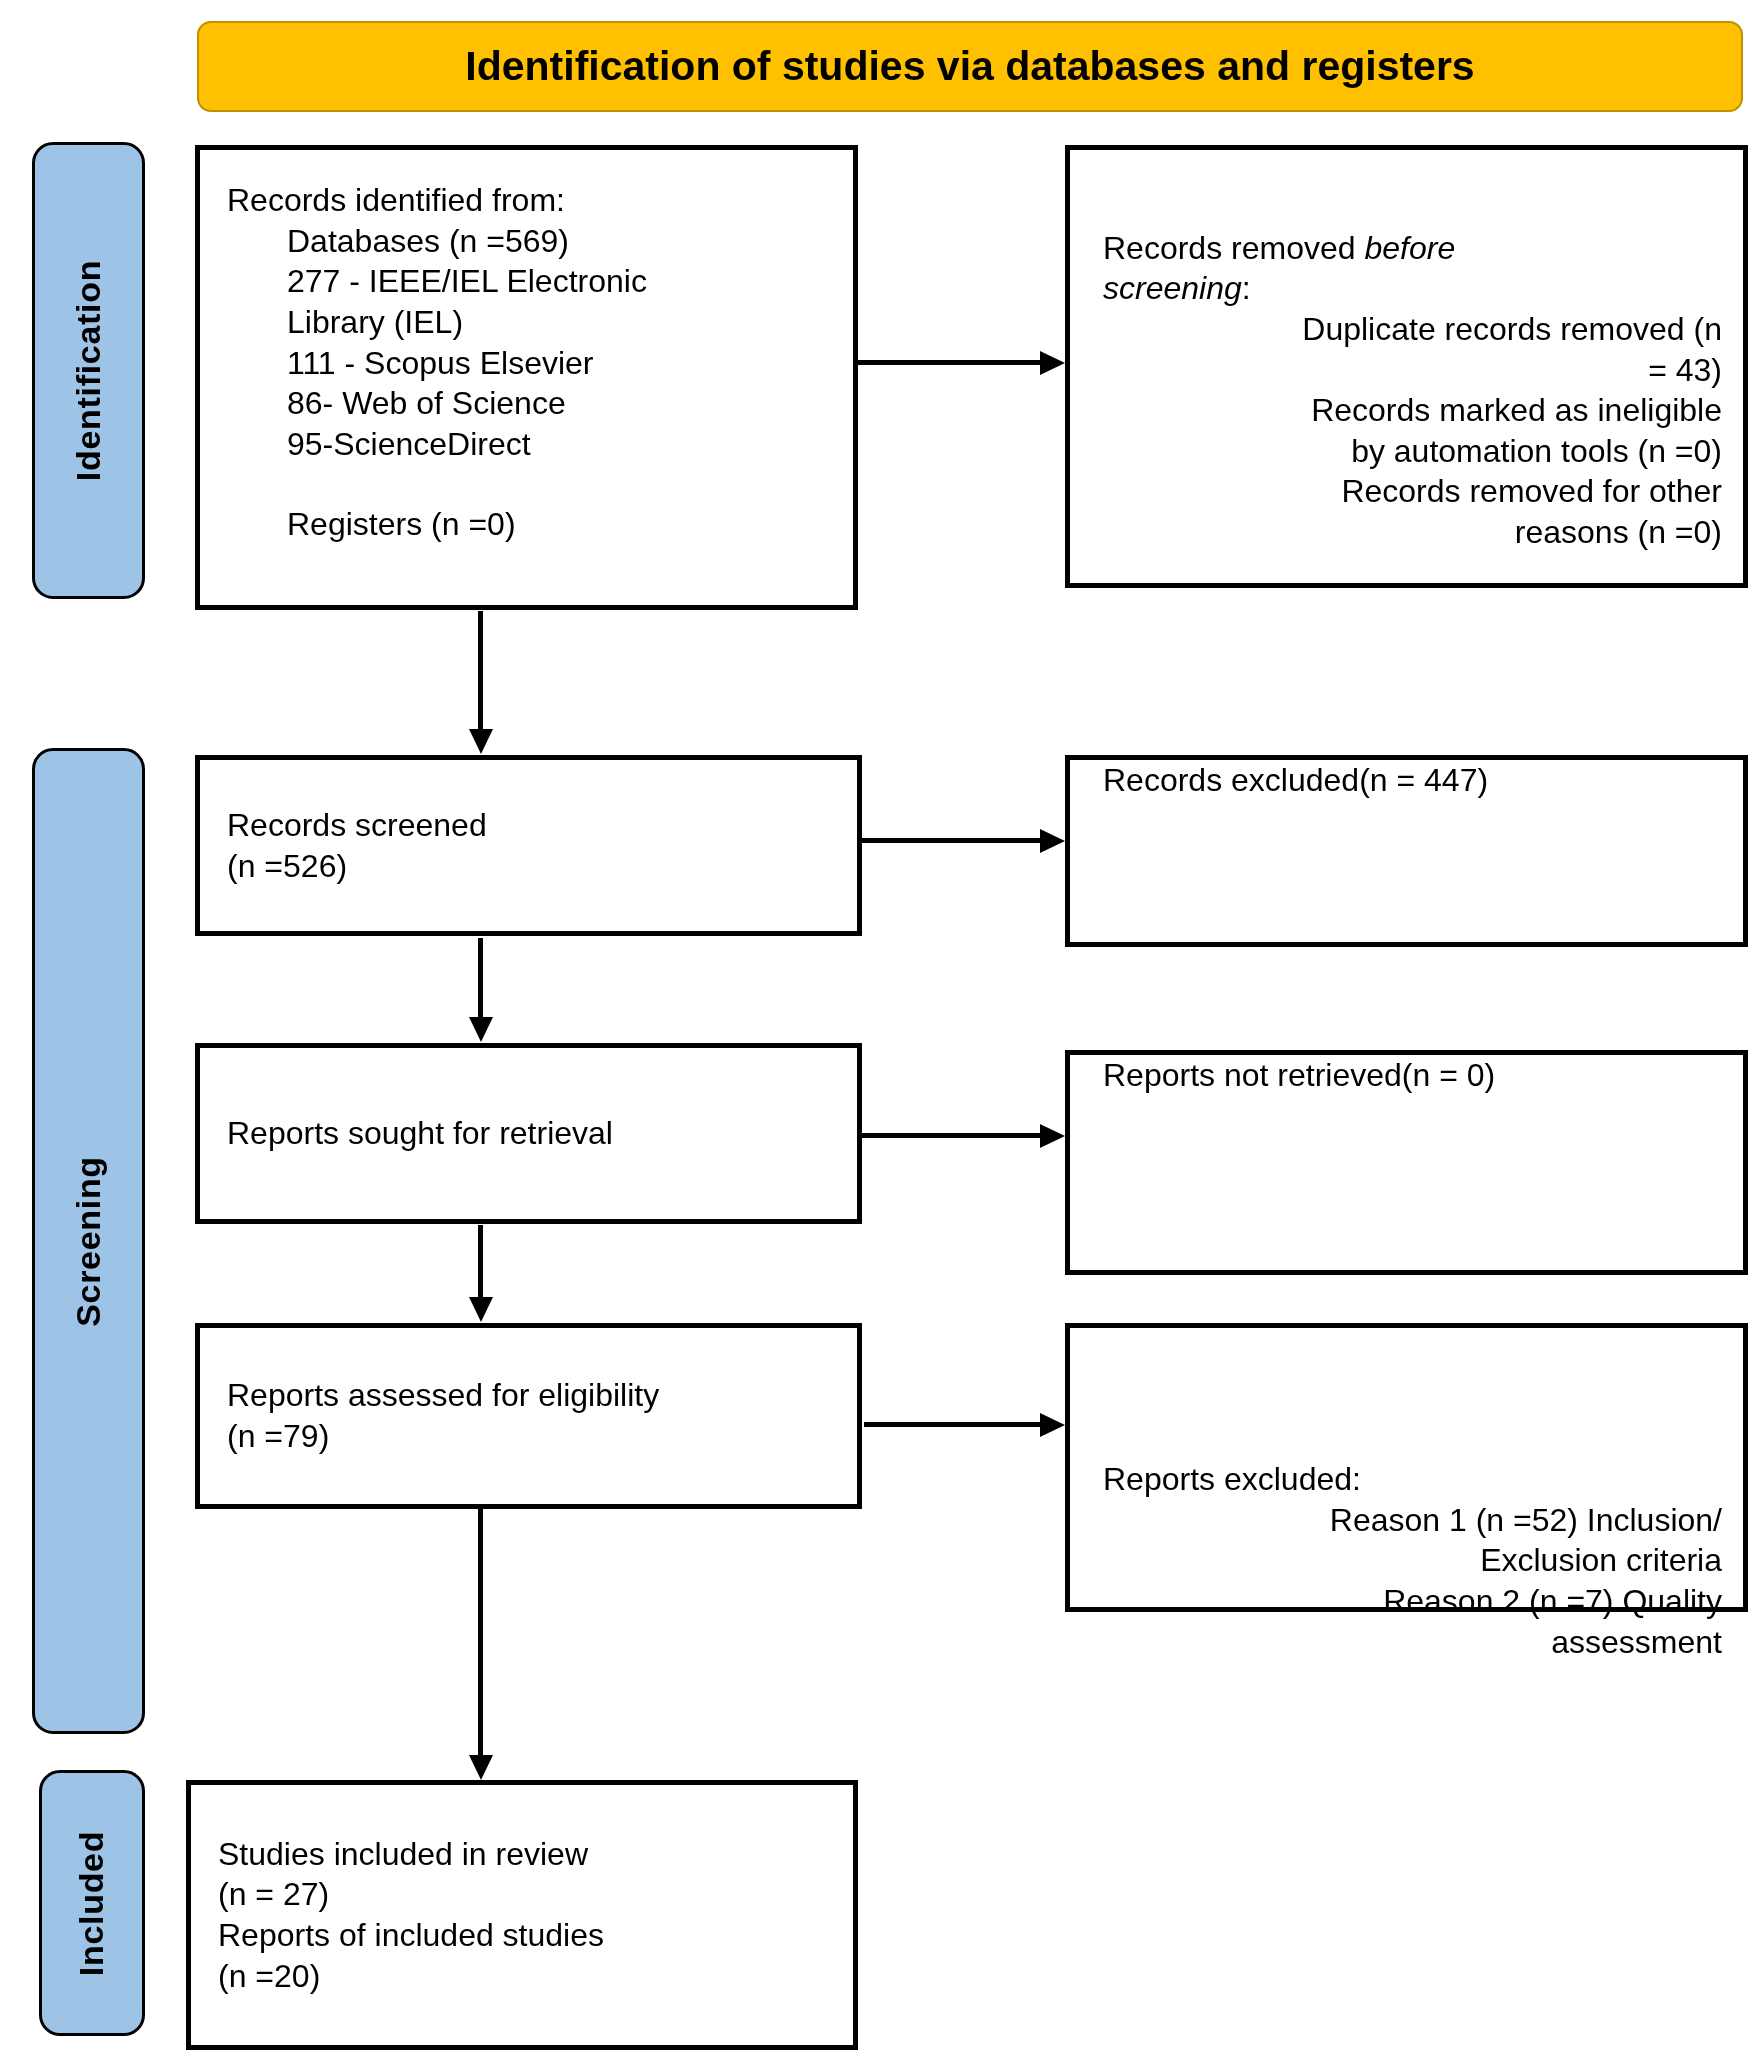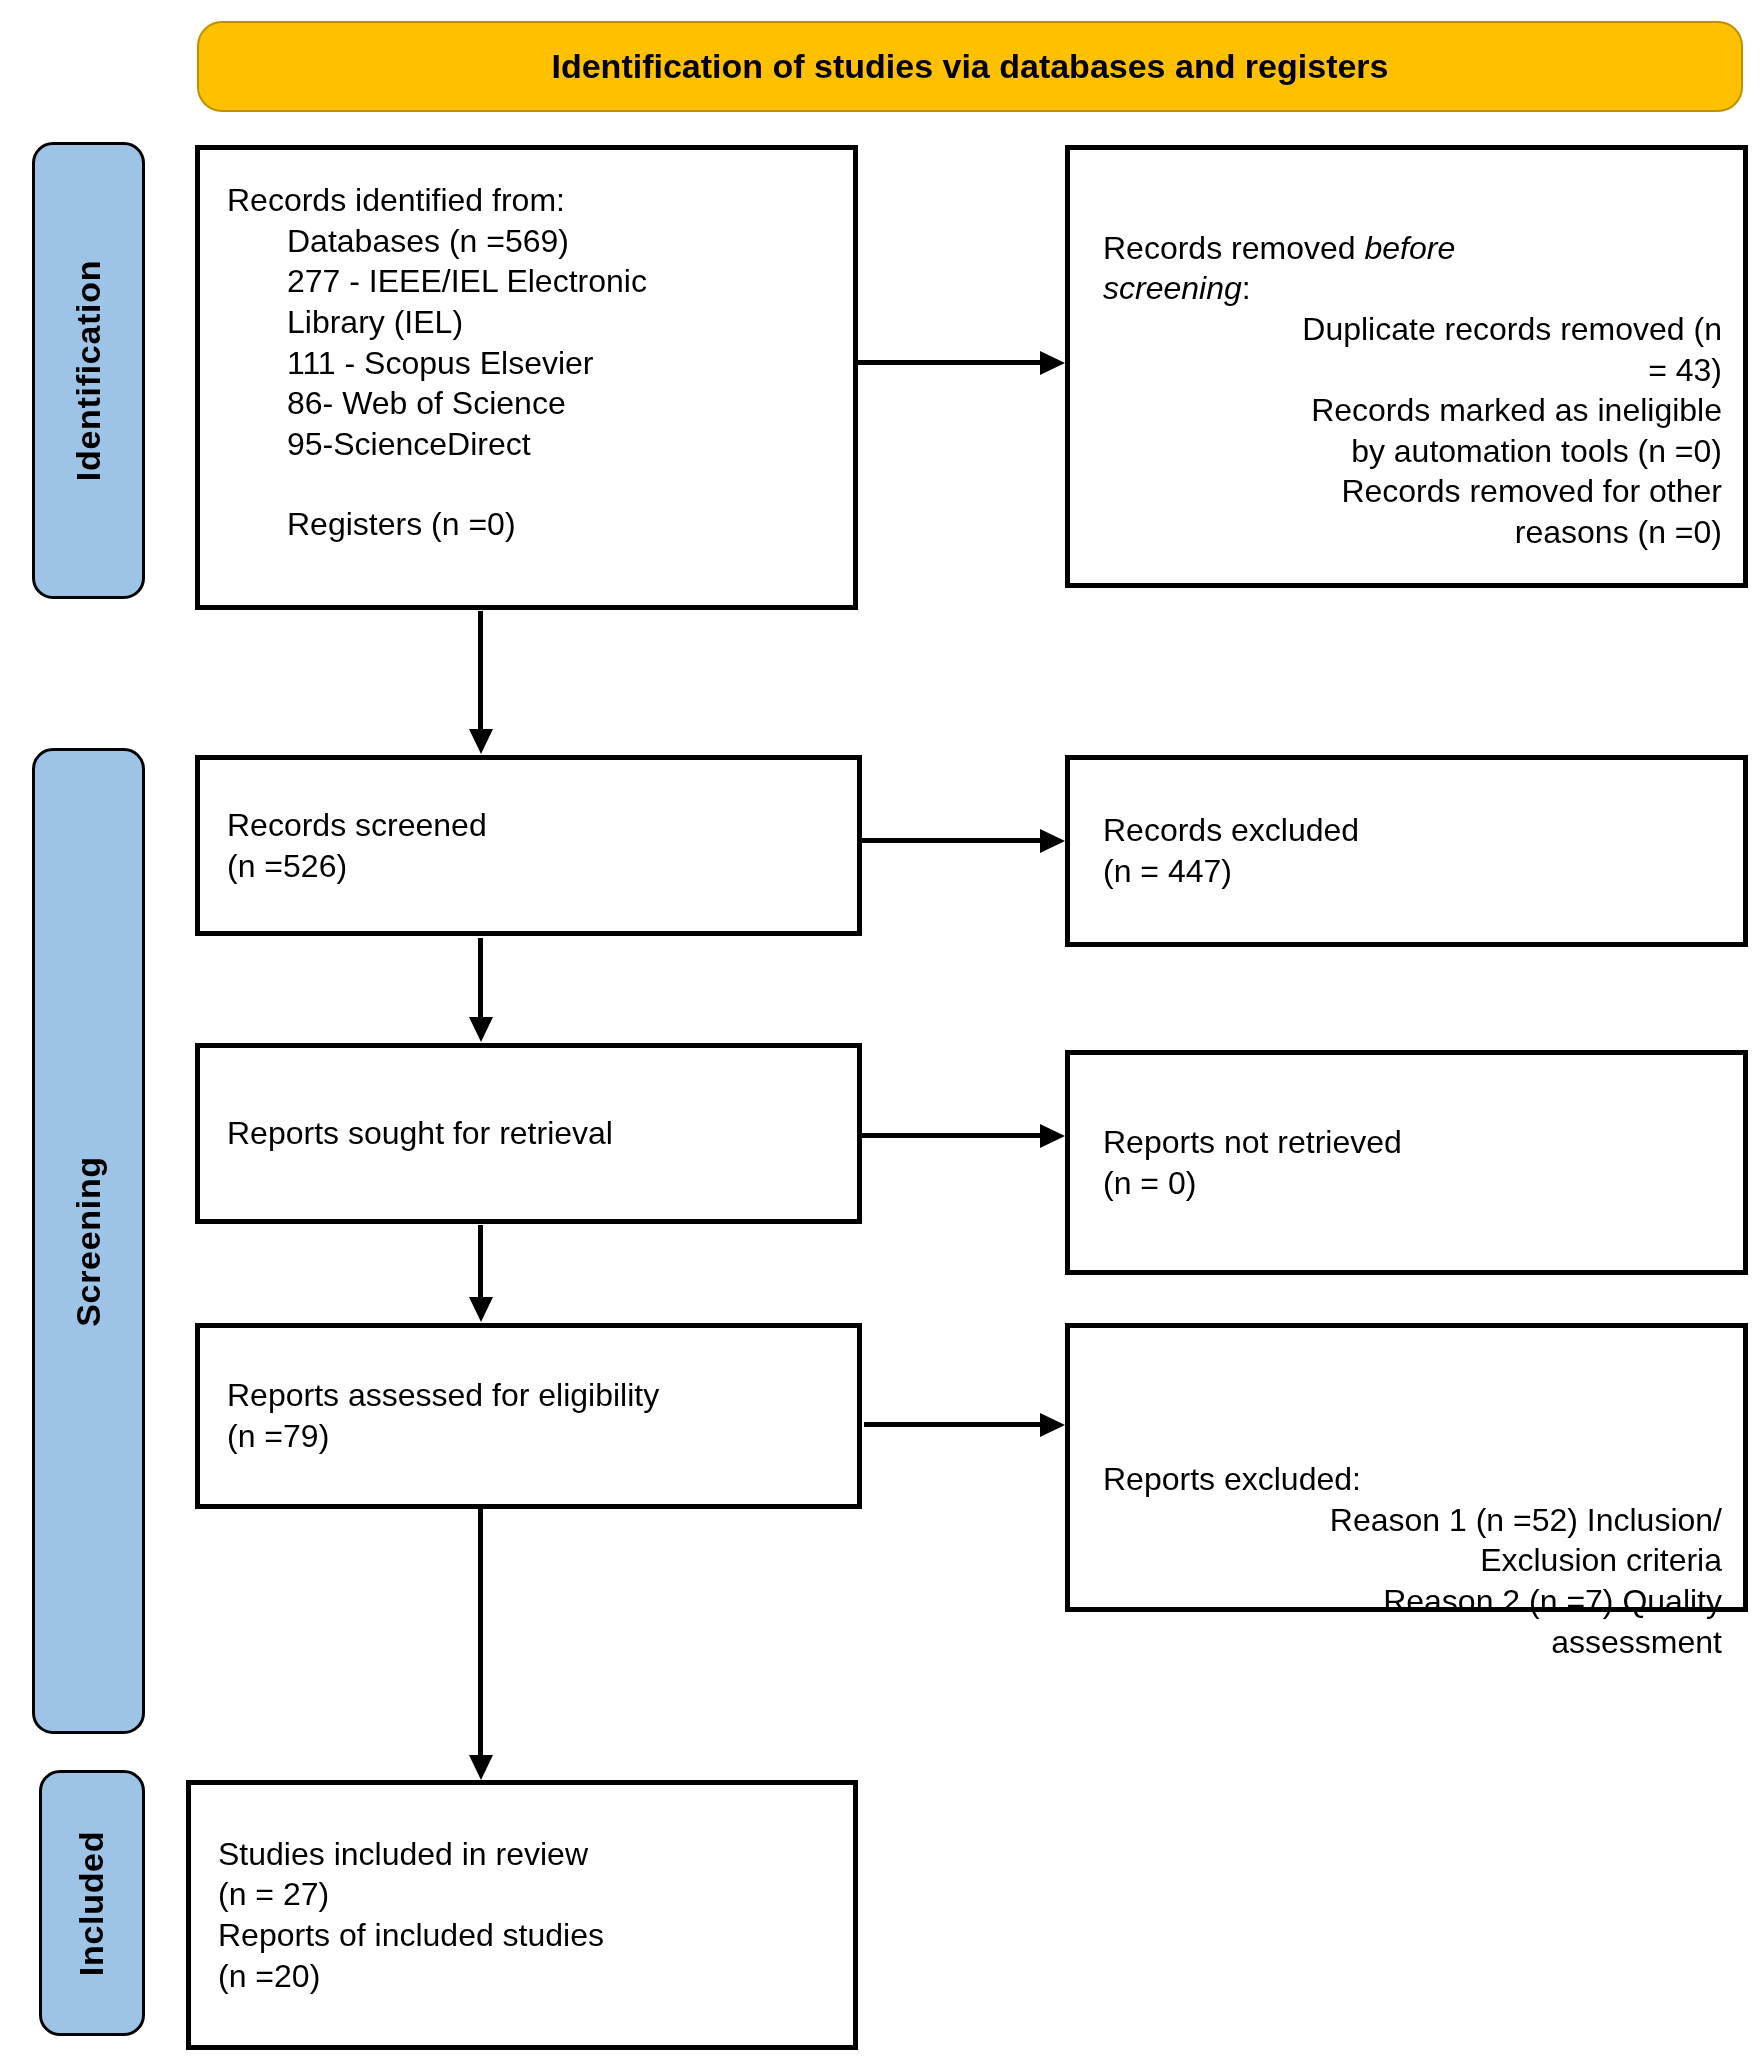--- a/index.html
+++ b/index.html
@@ -10,23 +10,23 @@
     background: #ffffff;
     font-family: "Liberation Sans", sans-serif;
     color: #000;
   }
   .banner {
     position: absolute;
     left: 197px; top: 21px;
     width: 1546px; height: 91px;
     background: var(--banner-fill, #FFC000);
     border: 2.8px solid var(--banner-border, #BF9000);
-    border-radius: 25px;
+    border-radius: 14px;
     display: flex; align-items: center; justify-content: center;
-    font-size: 34px; font-weight: bold;
+    font-size: 41px; font-weight: bold;
     box-sizing: border-box;
   }
   .stage {
     position: absolute;
     background: var(--stage-fill, #9DC3E6);
     border: 3.5px solid var(--stage-border, #000000);
     border-radius: 21px;
     display: flex; align-items: center; justify-content: center;
     box-sizing: border-box;
   }
@@ -41,21 +41,21 @@
     position: absolute;
     background: #ffffff;
     border: 5px solid var(--box-border, #000000);
     box-sizing: border-box;
     font-size: 32px;
     line-height: 1.27;
   }
   .pad-l { padding: 30px 21px 21px 27px; }
   .pad-r { padding: 37px 21px 21px 33px; }
   .vcenter { display: flex; flex-direction: column; justify-content: center; padding-left: 27px; padding-right: 21px; }
-  .vcenter-r { display: flex; flex-direction: column; justify-content: center; padding-left: 33px; padding-right: 21px; }
+  .vcenter-r { display: flex; flex-direction: row; padding-left: 33px; padding-right: 21px; }
   .sub-item { margin-left: 60px; white-space: pre-line; }
   .sub-item-r { margin-left: 65px; white-space: pre-line; text-align: right; }
   .registers-line { margin-left: 60px; margin-top: 40px; }
   .title-wrap { white-space: pre-line; }
   .it { font-style: italic; }
   .h-arrow {
     position: absolute;
     height: 5px;
     background: #000;
   }

